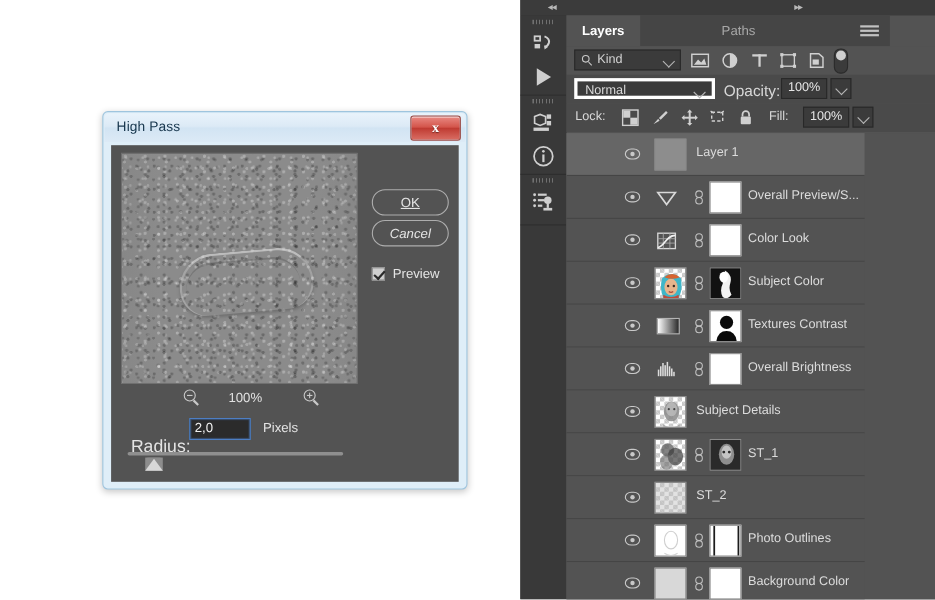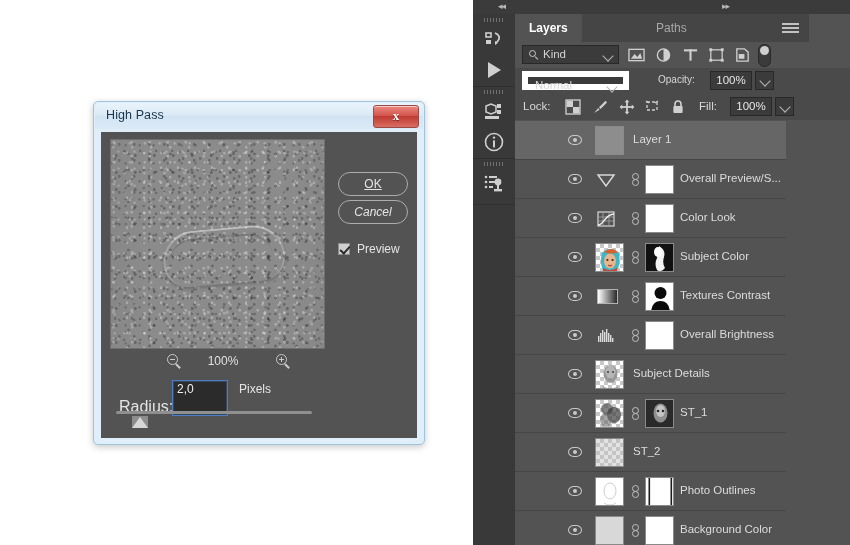--- a/index.html
+++ b/index.html
@@ -134,21 +134,21 @@
   #zoom-out{left:57px;}
   #zoom-in{left:166px;}
   #zoom-level{
     position:absolute;left:80px;top:2px;width:66px;text-align:center;
     color:#e0e0e0;font-size:12px;
   }
 
   #hp-radiusrow{position:absolute;left:9px;top:248px;height:20px;}
   #hp-radius-label{position:absolute;left:9px;top:18px;color:#e4e4e4;font-size:16px;}
   #hp-radius-input{
-    position:absolute;left:62px;top:0px;width:56px;height:36px;
+    position:absolute;left:62px;top:0px;width:56px;height:20px;
     background:#2b2b2b;border:1px solid #4d7fc4;box-sizing:border-box;
     color:#f0f0f0;font-size:12px;line-height:16px;padding-left:4px;
     outline:2px solid rgba(77,127,196,.35);outline-offset:-2px;
   }
   #hp-radius-units{position:absolute;left:129px;top:2px;color:#e4e4e4;font-size:12px;}
 
   #hp-slider{position:absolute;left:15px;top:277px;width:196px;height:20px;}
   #hp-slider .track{
     position:absolute;left:0;top:2px;width:196px;height:3px;
     background:#8f8f8f;border-radius:2px;
@@ -227,26 +227,26 @@
     background:#3b3b3b;border-radius:6px;border:1px solid #2b2b2b;cursor:pointer;
   }
   #f-toggle .knob{
     position:absolute;left:1px;top:1px;width:9px;height:9px;border-radius:50%;background:#cfcfcf;
   }
 
   #ps-blendrow{
     position:absolute;left:0;top:54px;width:335px;height:26px;background:#4a4a4a;
   }
   #blend-select{
-    position:absolute;left:7px;top:3px;width:107px;height:19px;
-    background:#3b3b3b;border:6px solid #ffffff;box-sizing:border-box;cursor:pointer;
+    position:absolute;left:7px;top:3px;width:128px;height:19px;
+    background:#3b3b3b;border:3px solid #ffffff;box-sizing:border-box;cursor:pointer;
   }
   #blend-select .txt{position:absolute;left:7px;top:2px;color:#d8d8d8;font-size:11.5px;}
   #blend-select .chev{position:absolute;right:7px;top:6px;width:7px;height:7px;border:solid #b6b6b6;border-width:0 1.3px 1.3px 0;transform:rotate(45deg);}
-  #opacity-label{position:absolute;left:143px;top:6px;color:#d8d8d8;font-size:10px;}
+  #opacity-label{position:absolute;left:143px;top:6px;color:#d8d8d8;font-size:14px;}
   #opacity-field{
     position:absolute;left:195px;top:3px;width:42px;height:19px;
     background:#3b3b3b;border:1px solid #282828;box-sizing:border-box;
     color:#e6e6e6;font-size:11.5px;line-height:17px;text-align:center;cursor:text;
   }
   #opacity-chev{
     position:absolute;left:240px;top:3px;width:19px;height:19px;
     background:#3b3b3b;border:1px solid #282828;box-sizing:border-box;cursor:pointer;
   }
   #opacity-chev .c{position:absolute;left:5px;top:5px;width:7px;height:7px;border:solid #b6b6b6;border-width:0 1.3px 1.3px 0;transform:rotate(45deg);}

